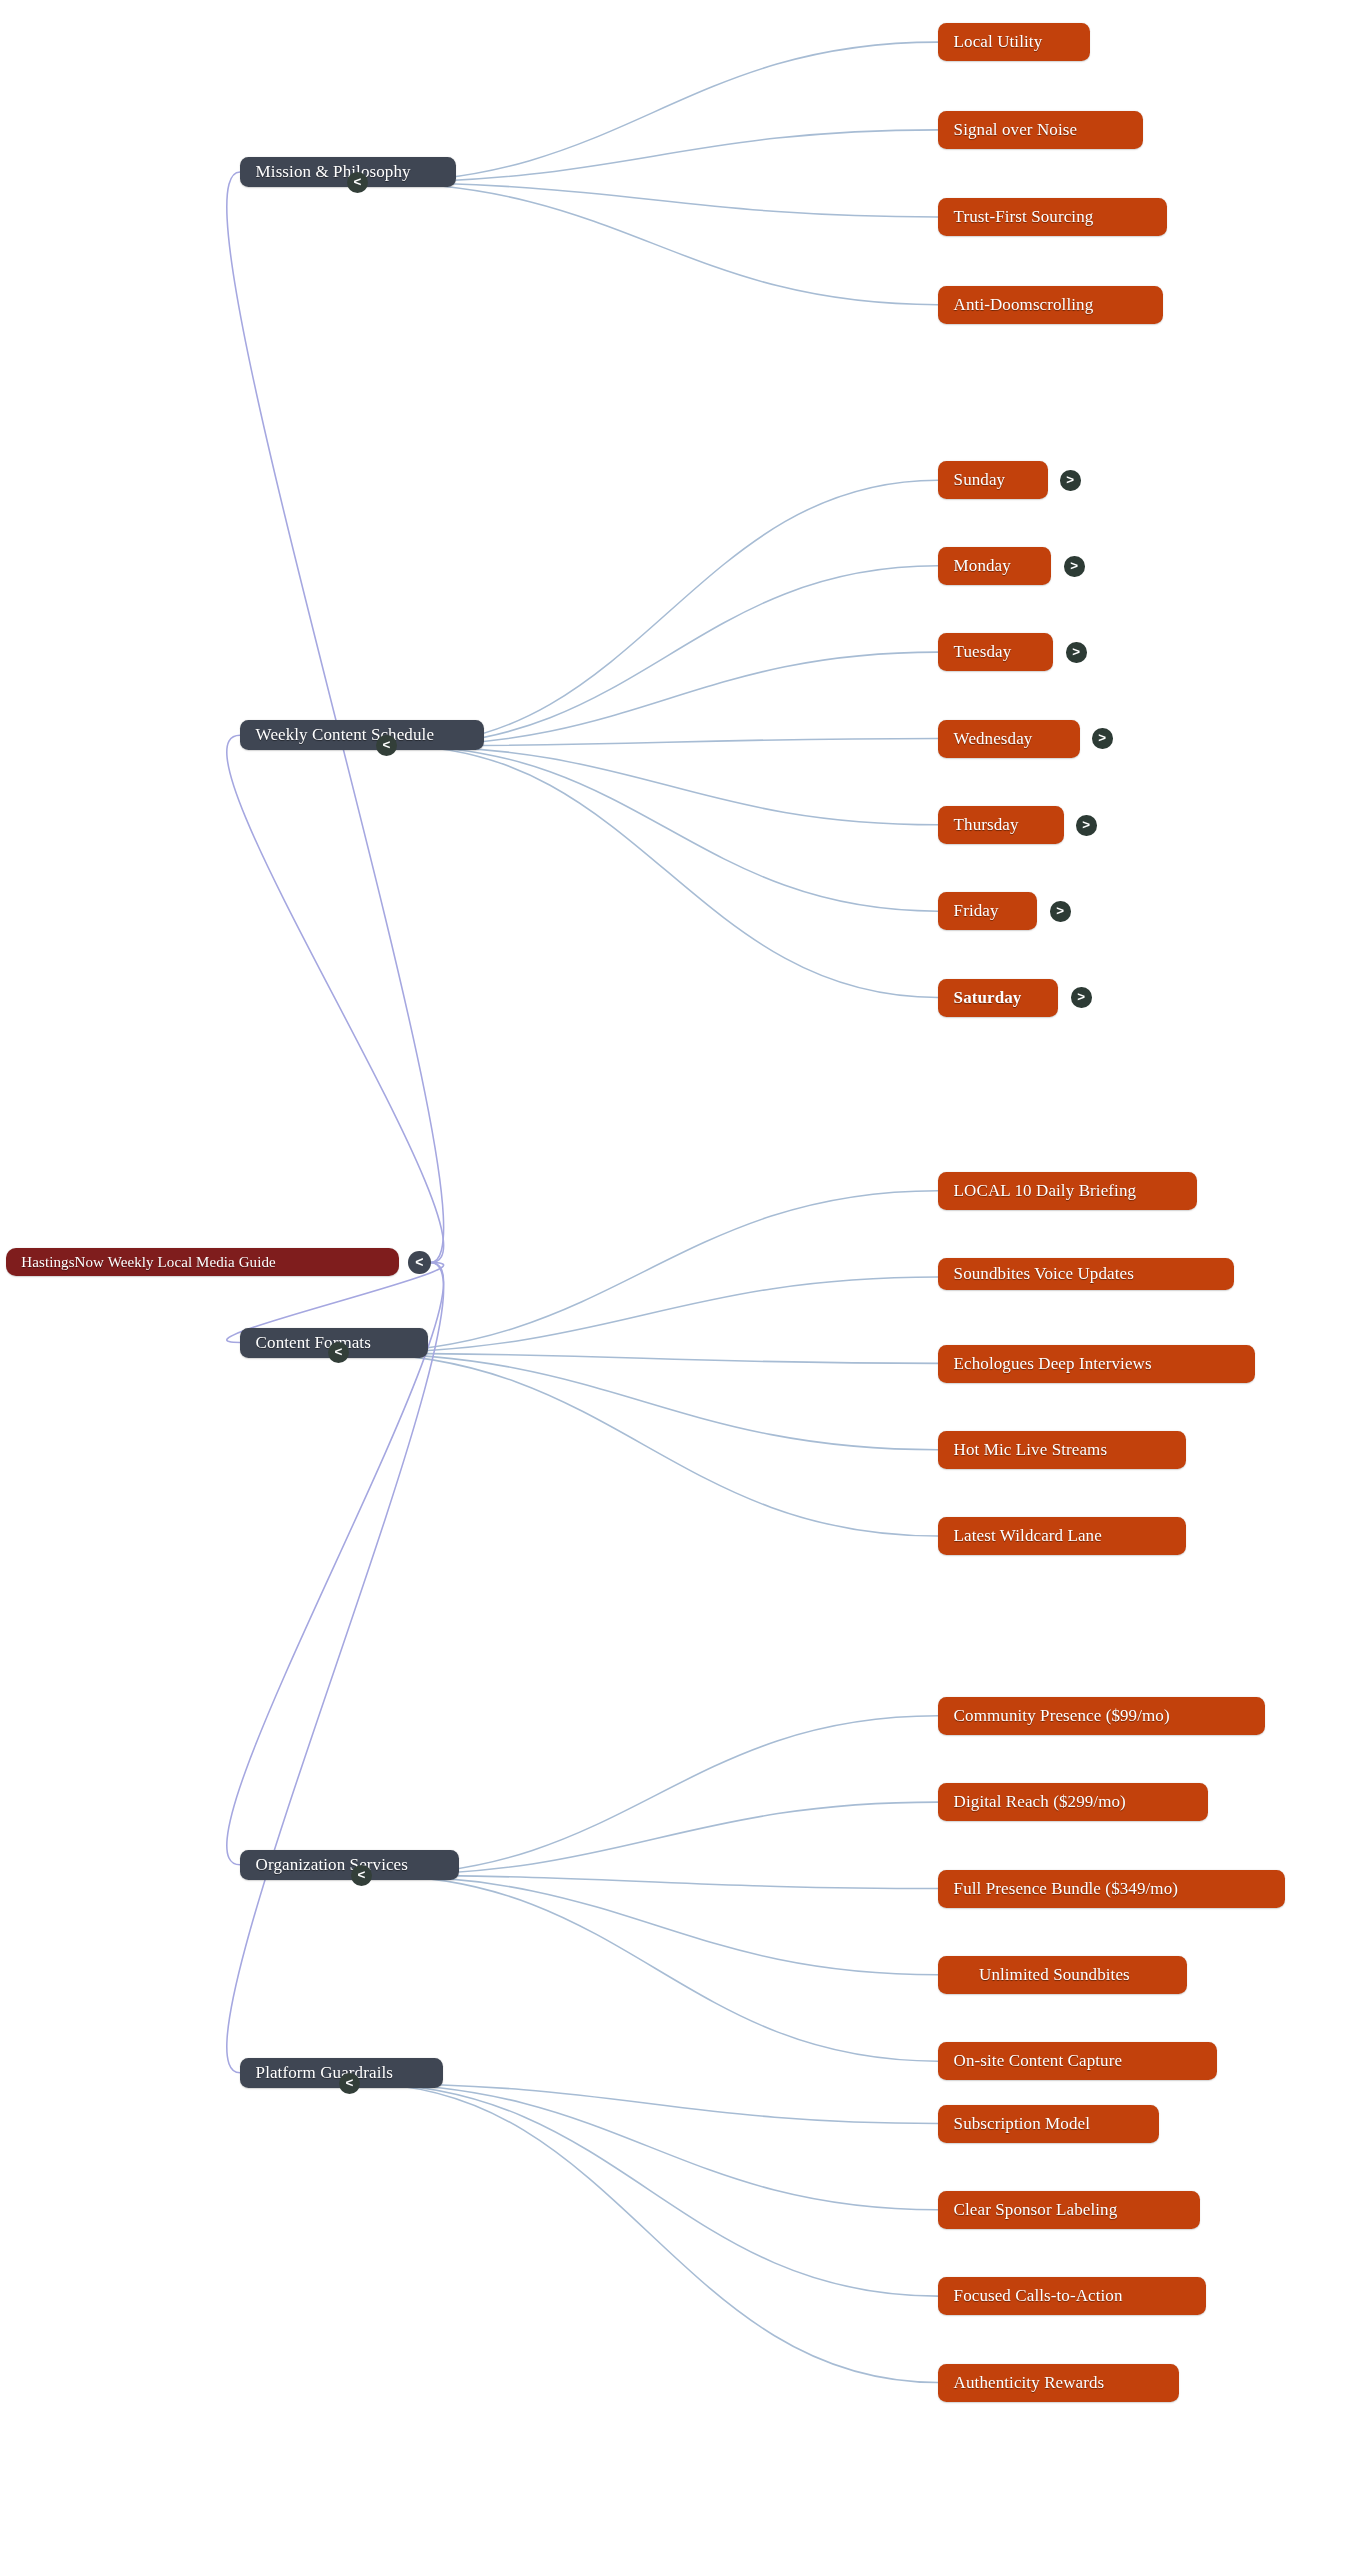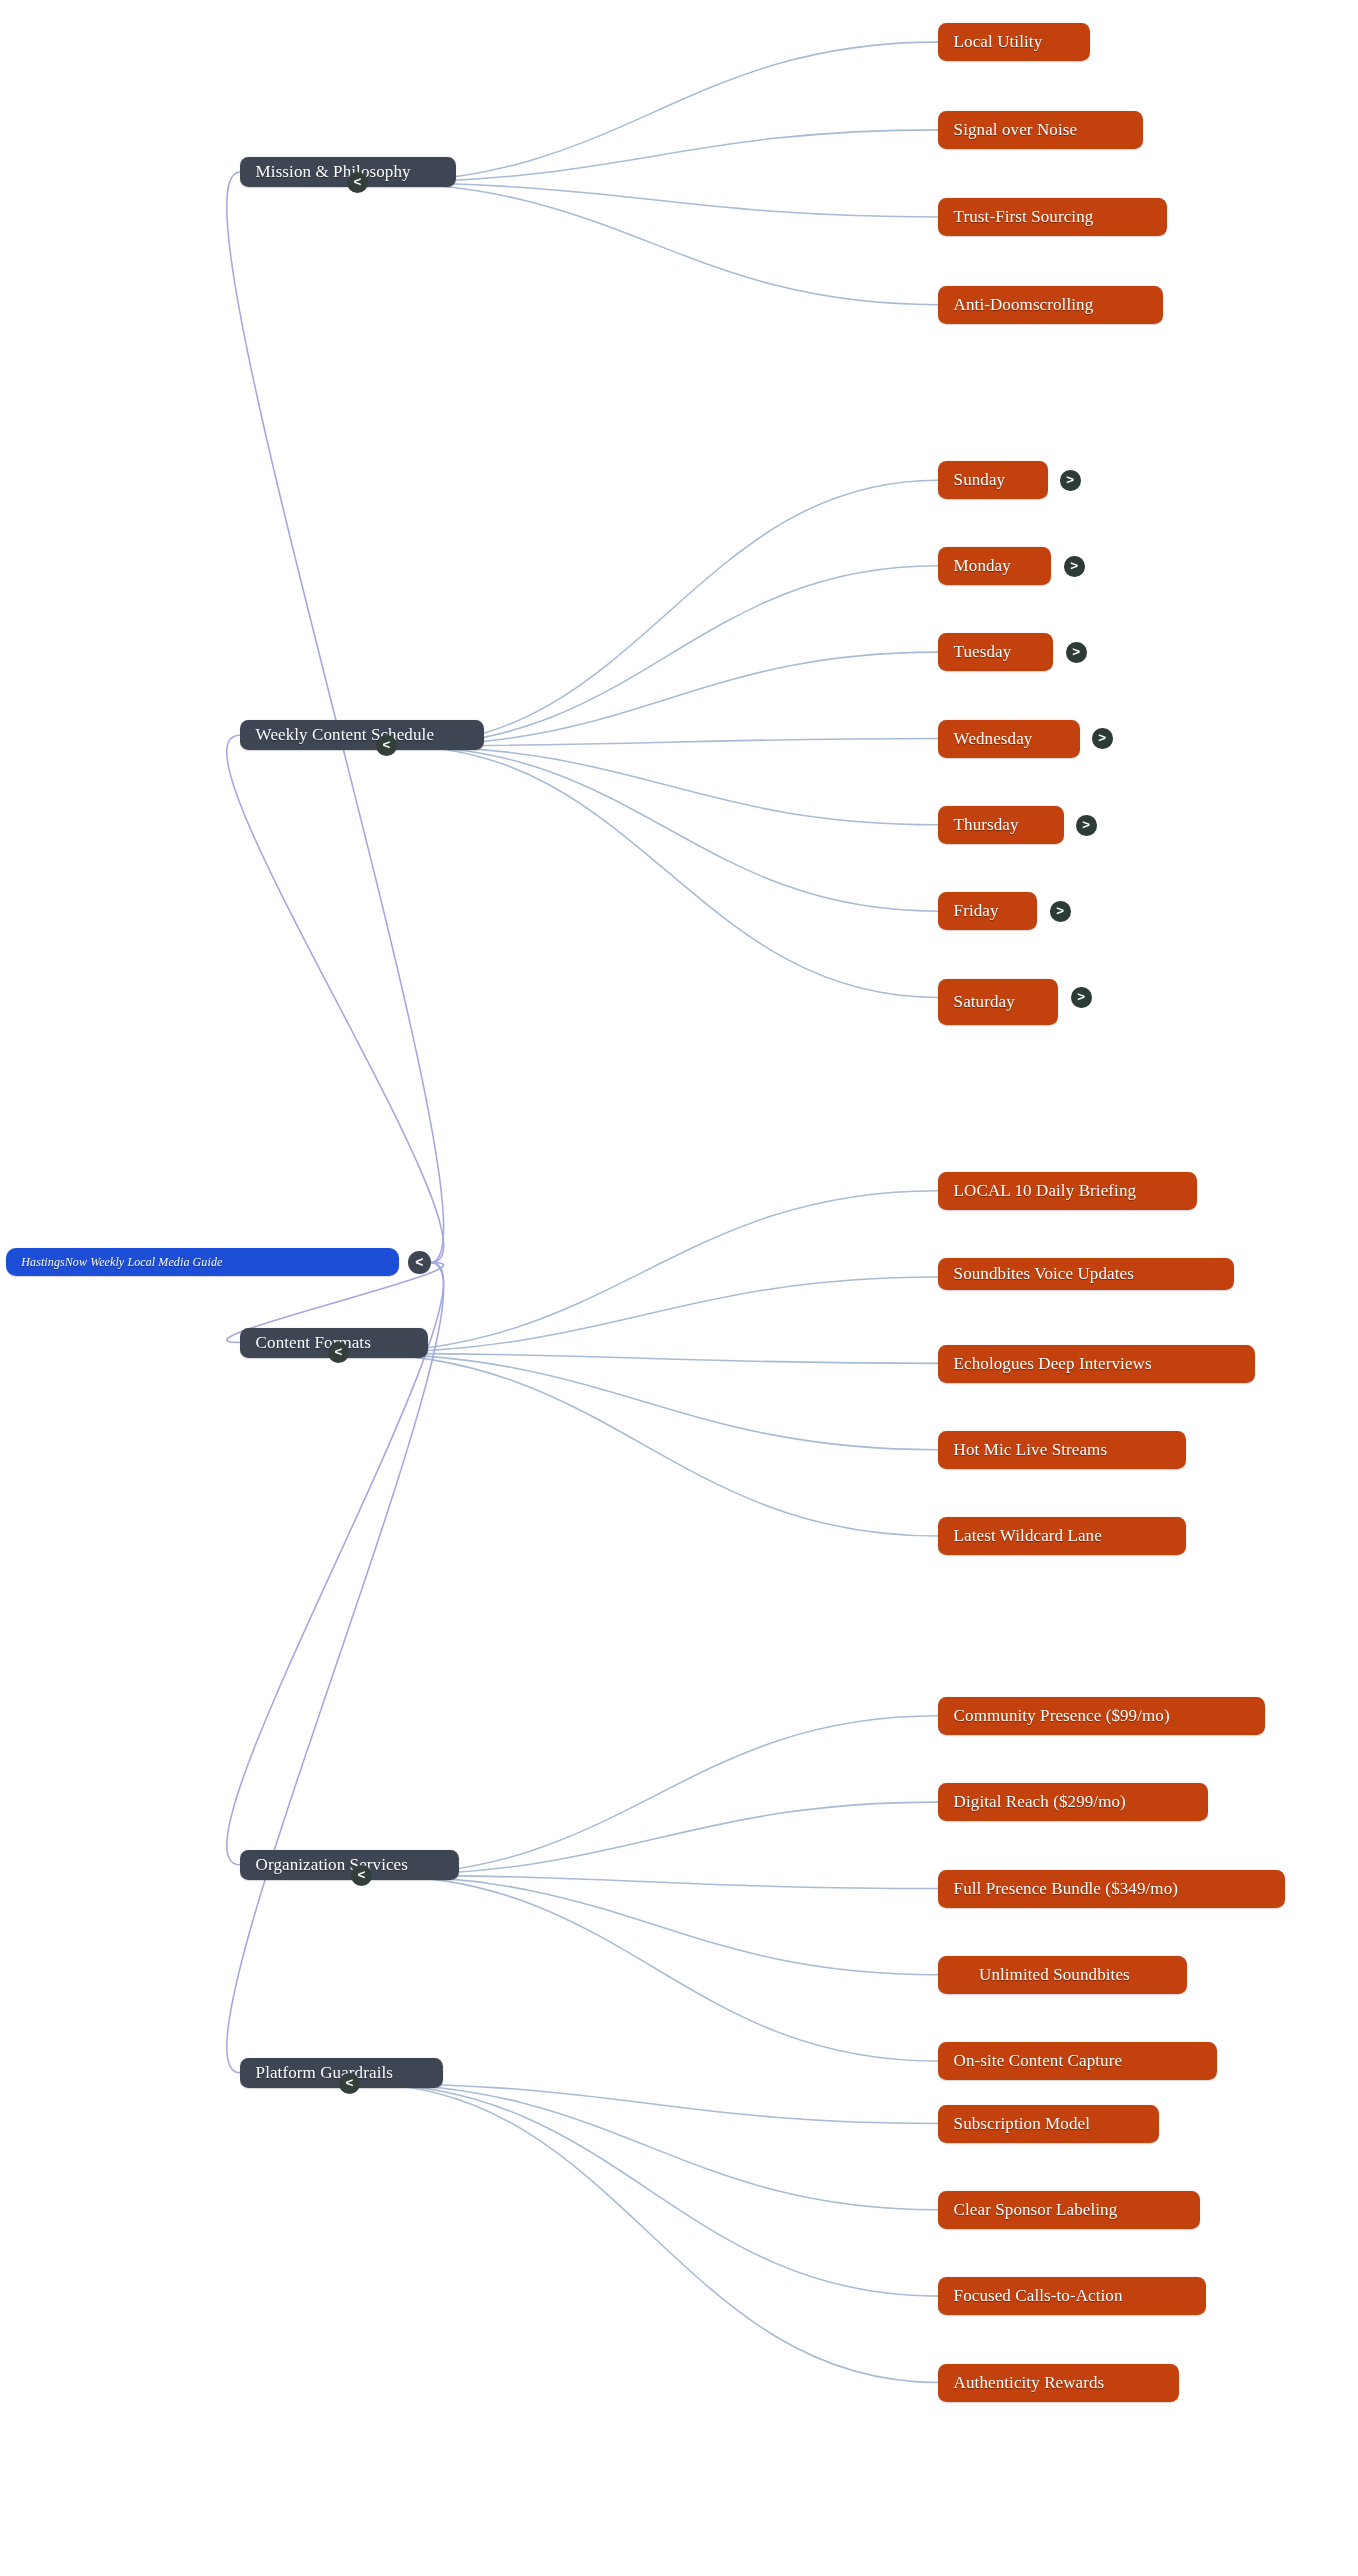--- a/index.html
+++ b/index.html
@@ -33,24 +33,23 @@
     align-items: center;
     border-radius: 8.5px;
     color: #ffffff;
     white-space: nowrap;
     padding: 0 15.6px;
     letter-spacing: 0.1px;
     box-shadow: 0 0.7px 1.4px rgba(0,0,0,0.18);
     text-shadow: 0 0.7px 0.7px rgba(0,0,0,0.45);
   }
   .mm-node.root {
-    background: #1d4ed8;
-    font-size: 12px;
+    background: #7f1d1d;
+    font-size: 15px;
     border-radius: 10px;
-    font-style: italic;
   }
   .mm-node.lvl1 {
     background: #3f4653;
     font-size: 17px;
   }
   .mm-node.leaf {
     background: #c2410c;
     font-size: 17px;
   }
   .mm-toggle {
@@ -184,21 +183,21 @@
     </div>
     <div class="mm-toggle expand-leaf" style="left: 1076px; top: 815px;">
       <span class="chev">&gt;</span>
     </div>
     <div class="mm-node leaf" style="left: 938px; top: 892px; min-width: 99px; height: 38px;">
       <span>Friday</span>
     </div>
     <div class="mm-toggle expand-leaf" style="left: 1050px; top: 901px;">
       <span class="chev">&gt;</span>
     </div>
-    <div class="mm-node leaf" style="left: 938px; top: 979px; min-width: 120px; height: 46px;">
+    <div class="mm-node leaf" style="left: 938px; top: 979px; min-width: 120px; height: 38px; font-weight: bold;">
       <span>Saturday</span>
     </div>
     <div class="mm-toggle expand-leaf" style="left: 1071px; top: 987px;">
       <span class="chev">&gt;</span>
     </div>
     <div class="mm-node lvl1" style="left: 240px; top: 1328px; min-width: 188px; height: 30px;">
       <span>Content Formats</span>
     </div>
     <div class="mm-toggle collapse-lvl1" style="left: 328px; top: 1342px;">
       <span class="chev">&lt;</span>

